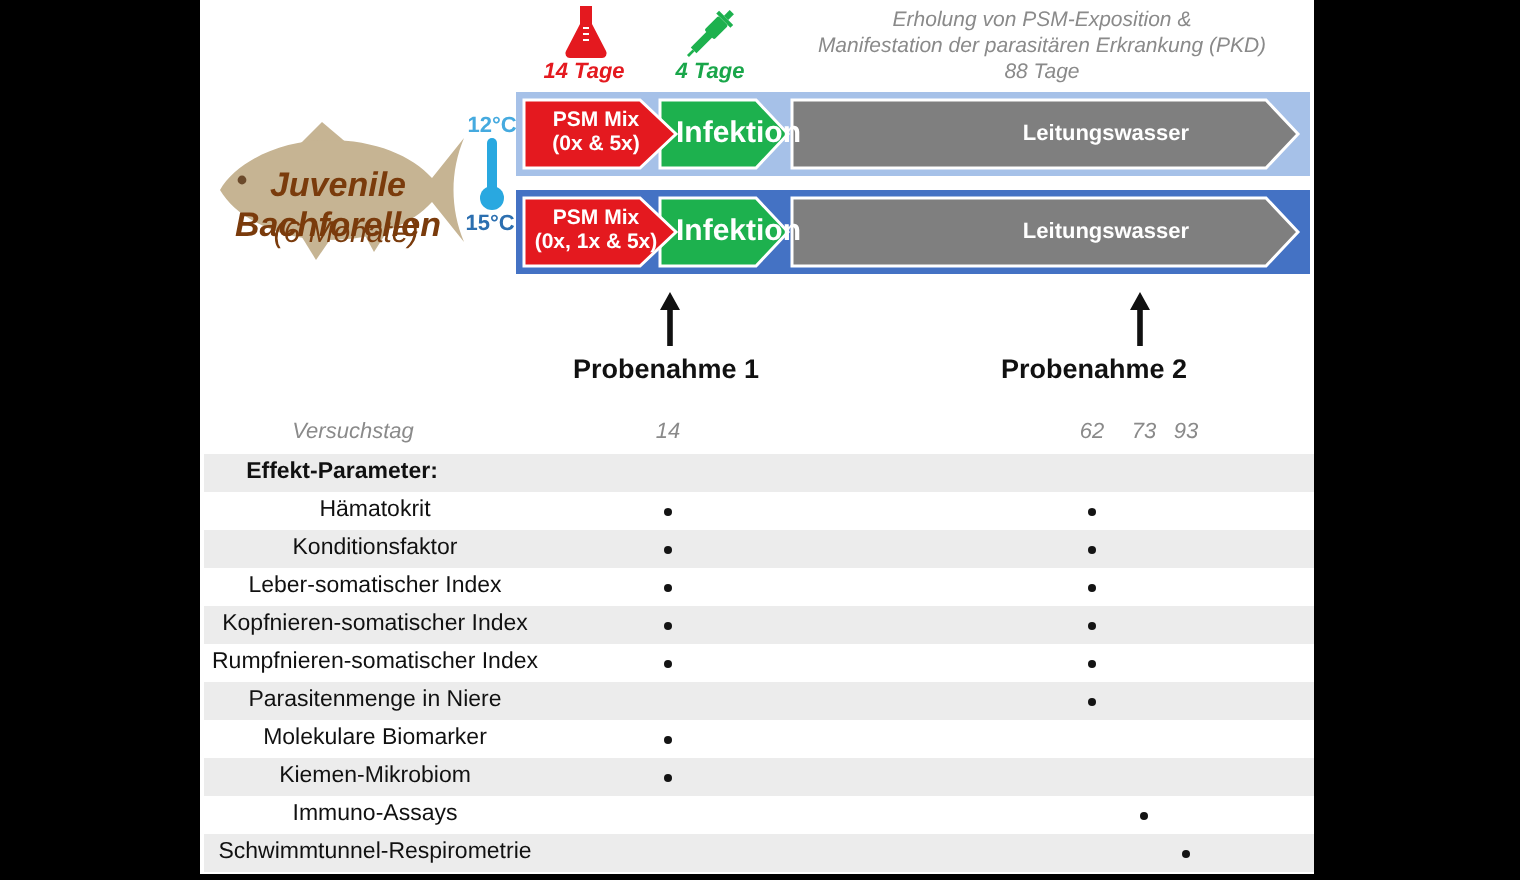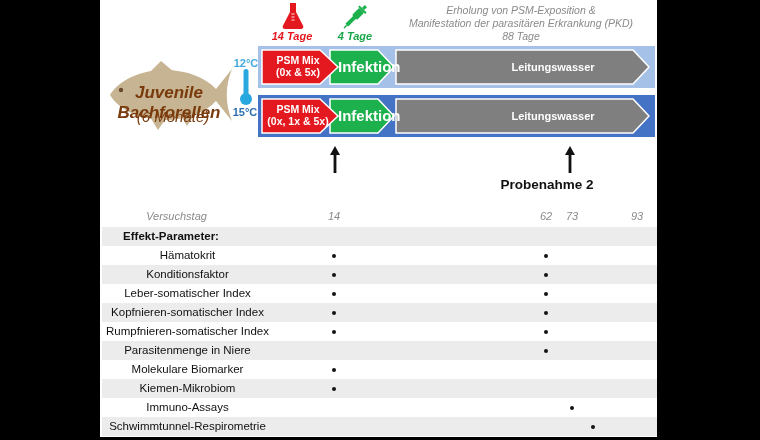--- a/index.html
+++ b/index.html
@@ -127,28 +127,29 @@
     <div class="txt inf-text">Infektion</div>
     <div class="txt water-text">Leitungswasser</div>
   </div>
 
   <svg class="abs" style="left:329px;top:146px;" width="12" height="27" viewBox="0 0 12 27">
     <path d="M6 0 L11 9 L7.4 9 L7.4 27 L4.6 27 L4.6 9 L1 9 Z" fill="#111"></path>
   </svg>
   <svg class="abs" style="left:564px;top:146px;" width="12" height="27" viewBox="0 0 12 27">
     <path d="M6 0 L11 9 L7.4 9 L7.4 27 L4.6 27 L4.6 9 L1 9 Z" fill="#111"></path>
   </svg>
+  <div class="sample-label" id="sample1-label">Probenahme 1</div>
   <div class="sample-label" id="sample2-label">Probenahme 2</div>
 
   <div id="day-axis-label">Versuchstag</div>
   <div id="days-row">
       <span class="daynum" style="left: 319px;">14</span>
       <span class="daynum" style="left: 531px;">62</span>
       <span class="daynum" style="left: 557px;">73</span>
-      <span class="daynum" style="left: 578px; padding-left: 44px;">93</span>
+      <span class="daynum" style="left: 578px;">93</span>
     </div>
   <div id="effect-table">
       <div class="trow alt">
         <div class="tlabel hdr">Effekt-Parameter:</div>
       </div>
       <div class="trow">
         <div class="tlabel">Hämatokrit</div>
         <span class="dot" style="left: 230px;"></span>
         <span class="dot" style="left: 442px;"></span>
       </div>

